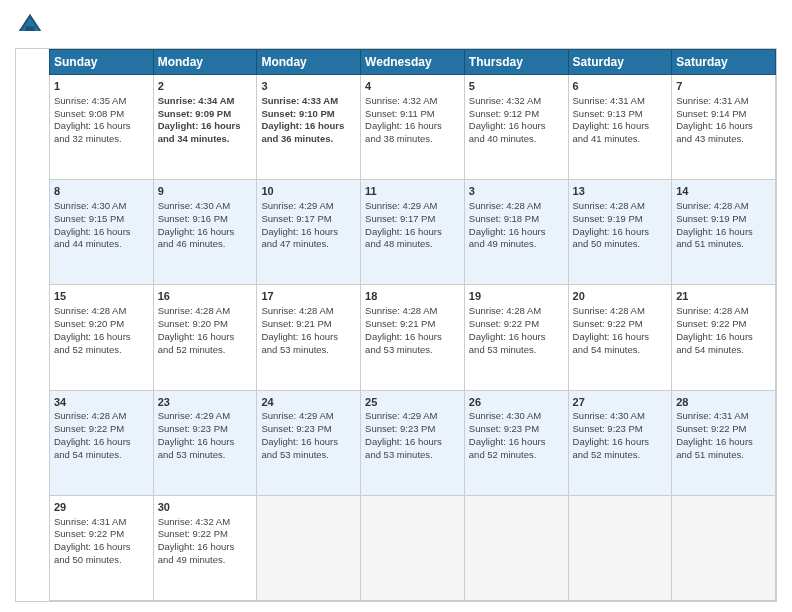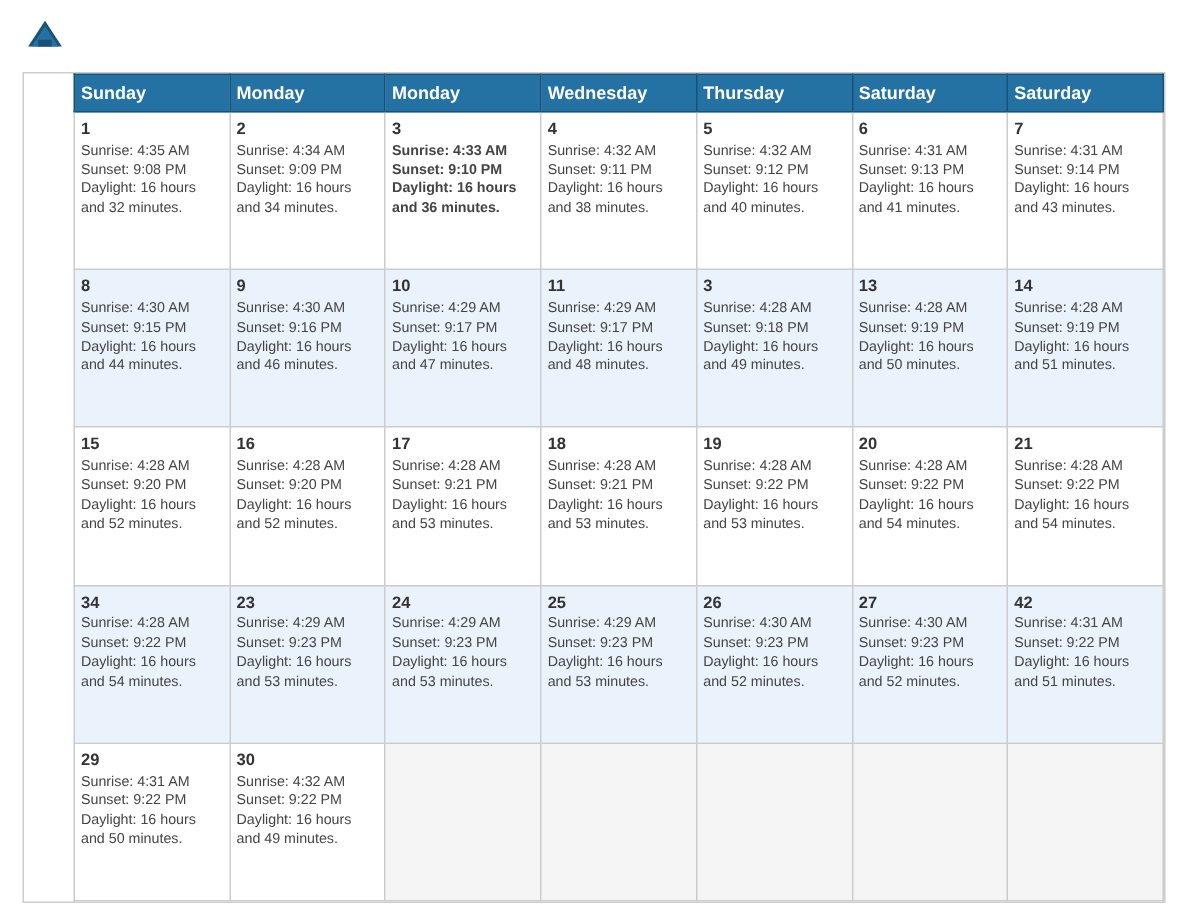--- a/index.html
+++ b/index.html
@@ -152,21 +152,21 @@
       <tr>
             <td>
               <span class="day-number">1</span>
               <div class="day-info" style="white-space: pre-line;">Sunrise: 4:35 AM
 Sunset: 9:08 PM
 Daylight: 16 hours
 and 32 minutes.</div>
             </td>
             <td>
               <span class="day-number">2</span>
-              <div class="day-info" style="white-space: pre-line;">Sunrise: 4:34 AM
+              <div class="day-info" style="white-space: pre-line; font-weight: bold;">Sunrise: 4:34 AM
 Sunset: 9:09 PM
 Daylight: 16 hours
 and 34 minutes.</div>
             </td>
             <td>
               <span class="day-number">3</span>
               <div class="day-info" style="white-space: pre-line; font-weight: bold;">Sunrise: 4:33 AM
 Sunset: 9:10 PM
 Daylight: 16 hours
 and 36 minutes.</div>
@@ -339,21 +339,21 @@
 and 52 minutes.</div>
             </td>
             <td>
               <span class="day-number">27</span>
               <div class="day-info" style="white-space: pre-line;">Sunrise: 4:30 AM
 Sunset: 9:23 PM
 Daylight: 16 hours
 and 52 minutes.</div>
             </td>
             <td>
-              <span class="day-number">42</span>
+              <span class="day-number">28</span>
               <div class="day-info" style="white-space: pre-line;">Sunrise: 4:31 AM
 Sunset: 9:22 PM
 Daylight: 16 hours
 and 51 minutes.</div>
             </td>
           </tr>
           <tr>
             <td>
               <span class="day-number">29</span>
               <div class="day-info" style="white-space: pre-line;">Sunrise: 4:31 AM

